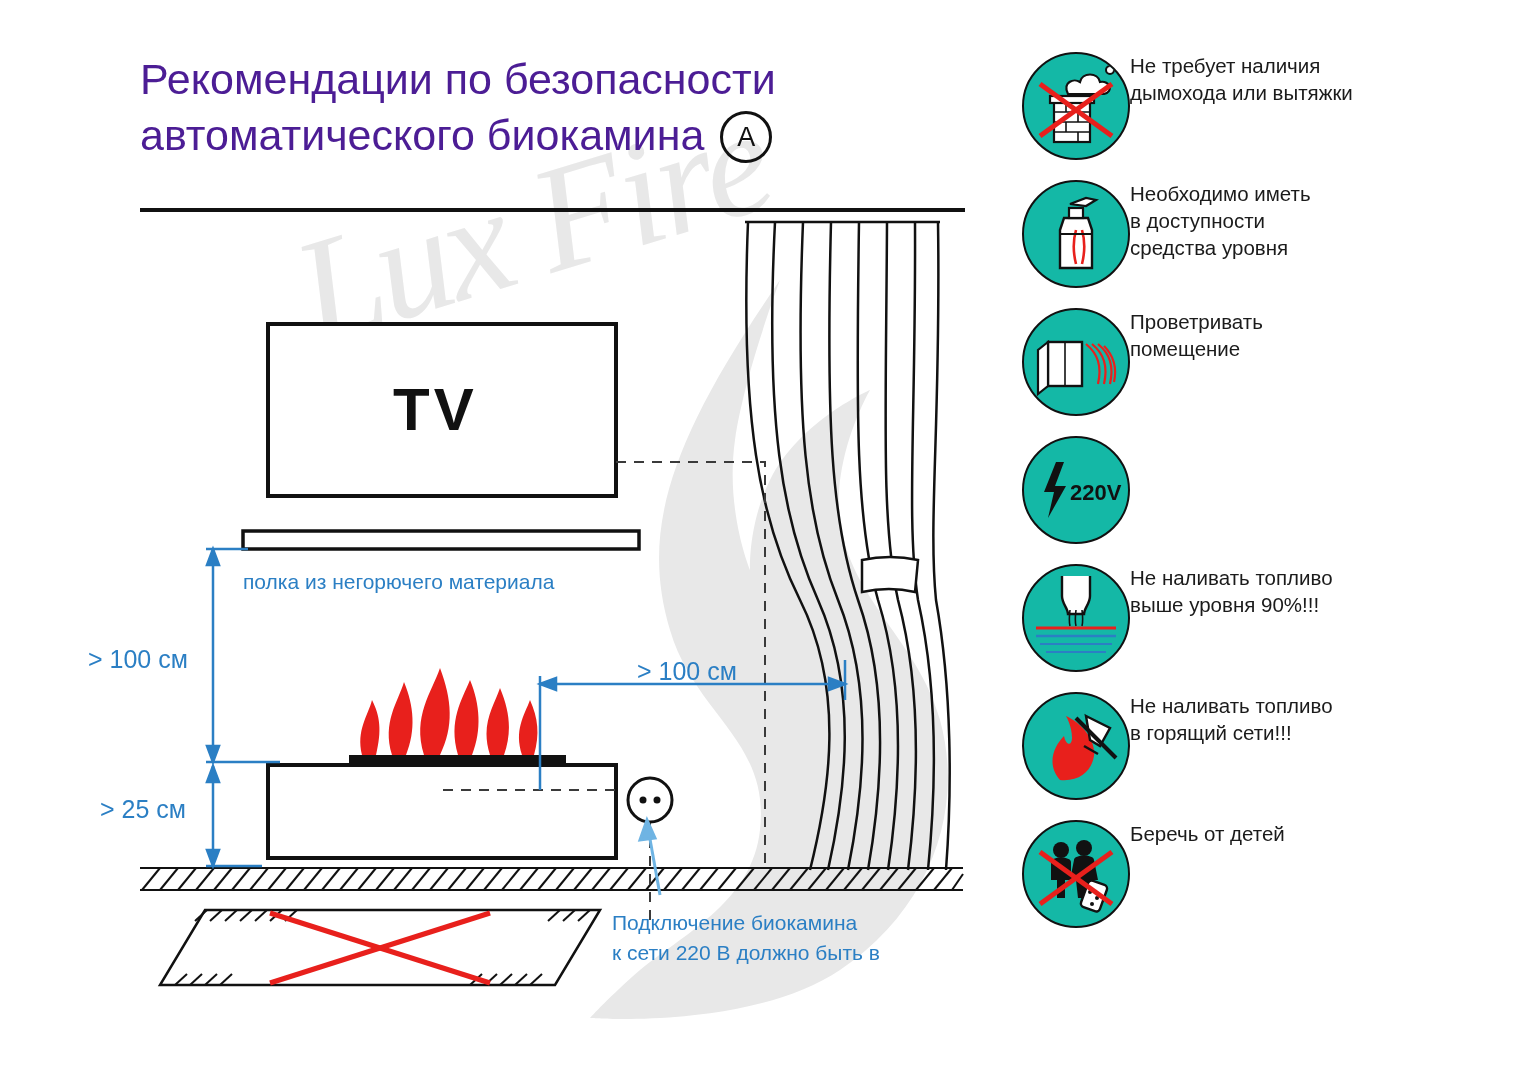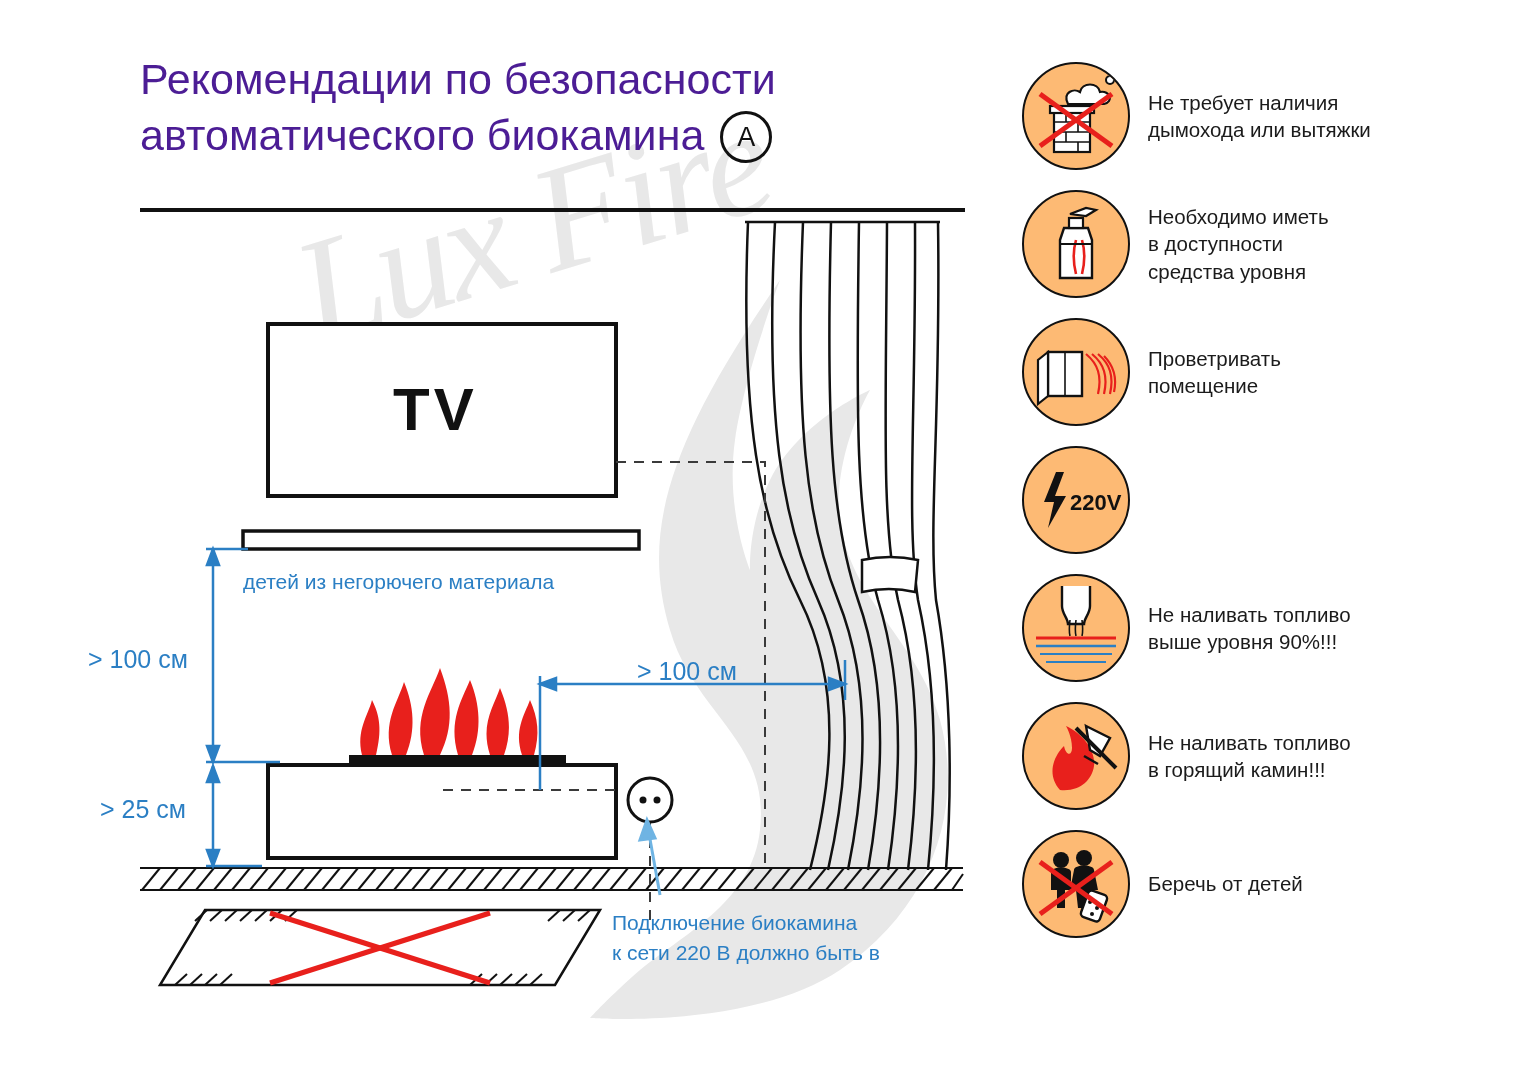--- a/index.html
+++ b/index.html
@@ -127,32 +127,31 @@
   
   .icon-list {
     position: absolute;
     left: 1022px;
     top: 52px;
     width: 500px;
     z-index: 7;
   }
   .icon-row {
     display: flex;
-    align-items: center;
+    align-items: flex-start;
     height: 128px;
-    gap: 18px;
   }
   .icon-badge {
     width: 104px;
     height: 104px;
     border-radius: 50%;
     border: 2px solid #111;
     flex: 0 0 auto;
     position: relative;
-    background: #fdba74;
+    background: #14b8a6;
     overflow: hidden;
   }
   .icon-badge svg { display: block; }
   .icon-text {
     font-size: 20.5px;
     color: #1b1b1b;
     line-height: 1.32;
   }
 </style>
 </head>
@@ -320,21 +319,21 @@
     <circle cx="657" cy="800" r="3.5" fill="#111"></circle>
   </g>
 
   <g stroke="#6fb4e3" stroke-width="3" fill="#6fb4e3">
     <line x1="660" y1="895" x2="648" y2="828"></line>
     <polygon points="647,820 640,840 655,838"></polygon>
   </g>
 </svg>
 
 <div class="tv-text">TV</div>
-<div class="lbl lbl-shelf">детей из негорючего материала</div>
+<div class="lbl lbl-shelf">полка из негорючего материала</div>
 <div class="lbl lbl-100v">&gt; 100 см</div>
 <div class="lbl lbl-25">&gt; 25 см</div>
 <div class="lbl lbl-100h">&gt; 100 см</div>
 <div class="lbl lbl-socket">
   <div>Подключение биокамина</div>
   <div>к сети 220 В должно быть в</div>
 </div>
 
 <div class="icon-list">
 
@@ -430,21 +429,21 @@
     <div class="icon-badge">
       <svg width="104" height="104" viewBox="0 0 104 104">
         <path d="M36 86 C22 70 30 52 40 42 C42 52 48 52 48 44 C48 32 42 22 42 22 C60 30 72 48 70 62 C68 76 56 88 36 86 Z" fill="#e8201c"></path>
         <path d="M62 22 L86 34 L76 52 L66 46 Z" fill="#fff" stroke="#111" stroke-width="2.4"></path>
         <path d="M60 52 L74 60" stroke="#111" stroke-width="2.4"></path>
         <line x1="52" y1="24" x2="92" y2="64" stroke="#111" stroke-width="4"></line>
       </svg>
     </div>
     <div class="icon-text">
       <div>Не наливать топливо</div>
-      <div>в горящий камин!!!</div>
+      <div>в горящий сети!!!</div>
     </div>
   </div>
 
   <div class="icon-row">
     <div class="icon-badge">
       <svg width="104" height="104" viewBox="0 0 104 104">
         <circle cx="37" cy="28" r="8" fill="#111"></circle>
         <path d="M27 40 C27 34 47 34 47 40 L47 58 L41 58 L41 76 L33 76 L33 58 L27 58 Z" fill="#111"></path>
         <circle cx="60" cy="26" r="8" fill="#111"></circle>
         <path d="M50 38 C50 32 70 32 70 38 L74 58 L68 58 L66 76 L54 76 L52 58 L46 58 Z" fill="#111"></path>

